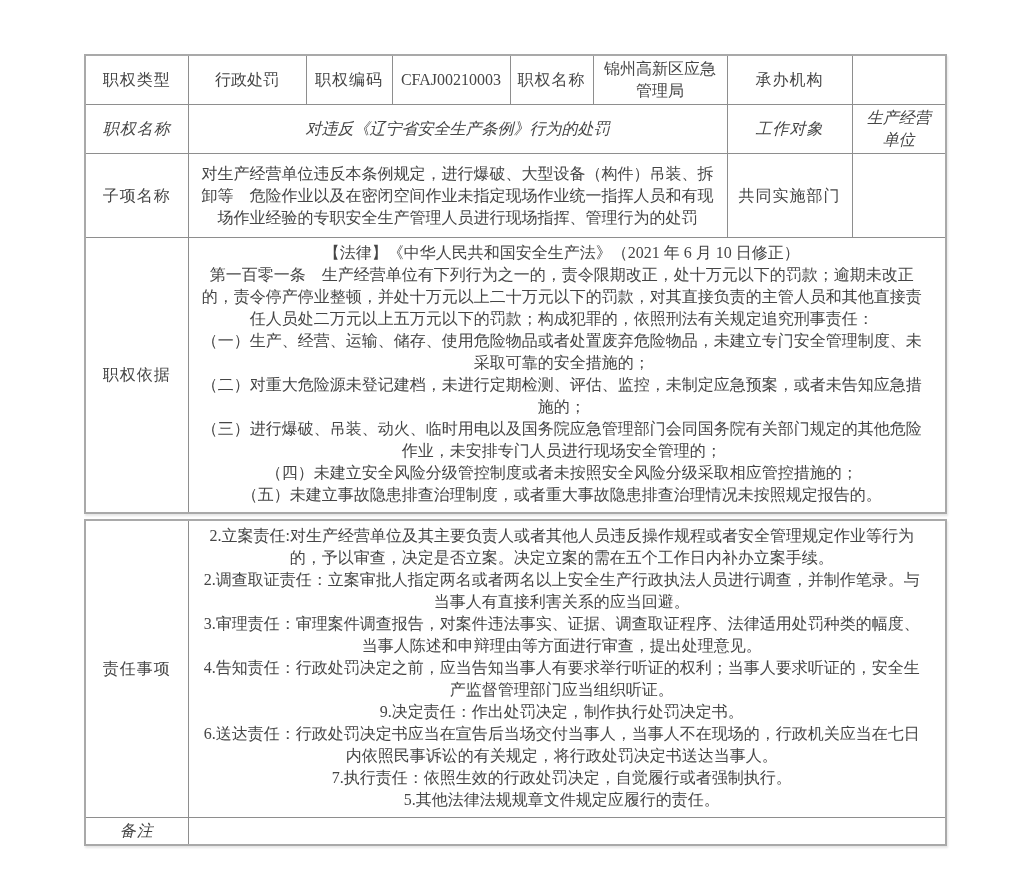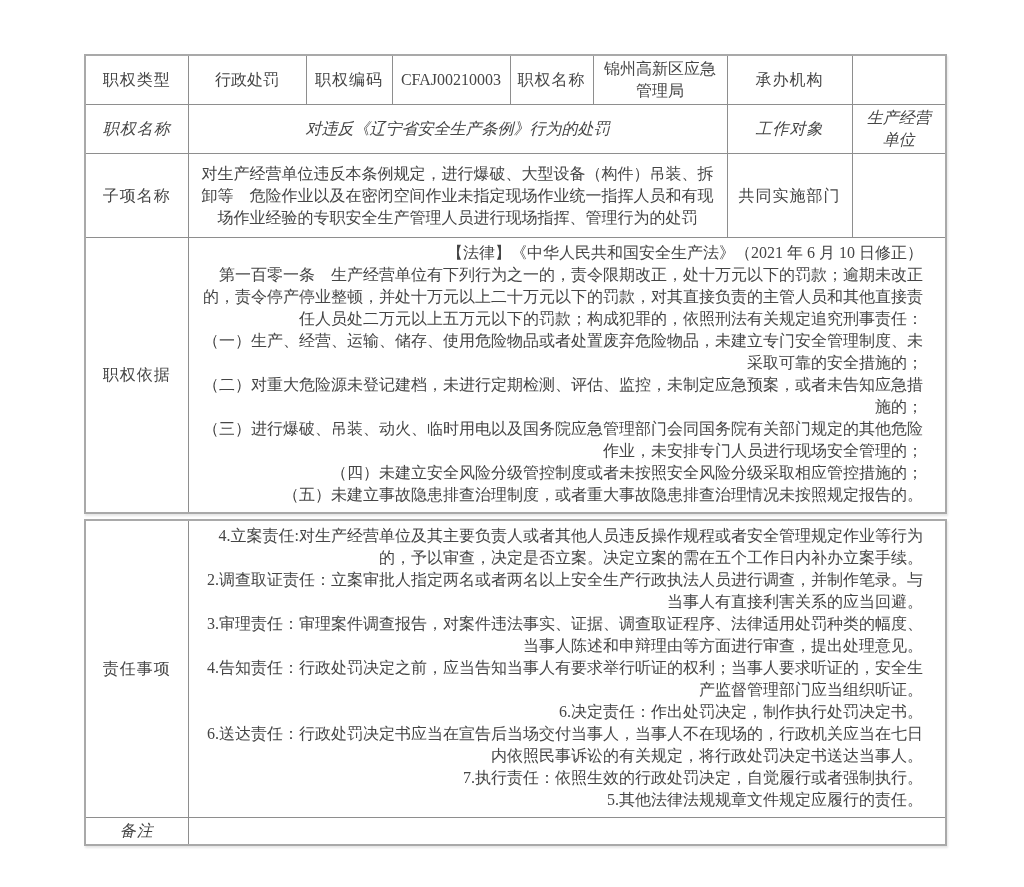--- a/index.html
+++ b/index.html
@@ -38,21 +38,21 @@
     vertical-align: middle;
     word-break: break-all;
   }
   td.lab {
     text-align: center;
     letter-spacing: 1px;
   }
   td.center { text-align: center; }
   td.text {
     vertical-align: top;
-    text-align: right;
+    text-align: center;
     padding: 4px 22px 6px 12px;
   }
   td.pad-narrow { padding: 2px 14px; text-align: center; }
   .r1 { height: 45px; }
   .r2 { height: 46px; font-style: italic; }
   .r3 { height: 84px; }
   .r6 { height: 25px; font-style: italic; }
   .para { margin: 0; }
 </style>
 </head>
@@ -111,25 +111,25 @@
 
   <table class="tbl tbl2">
     <colgroup>
       <col style="width:103px">
         <col style="width:758px">
     </colgroup>
     <tbody>
         <tr>
       <td class="lab">责任事项</td>
       <td class="text">
-            <div class="para">4.立案责任:对生产经营单位及其主要负责人或者其他人员违反操作规程或者安全管理规定作业等行为的，予以审查，决定是否立案。决定立案的需在五个工作日内补办立案手续。</div>
+            <div class="para">2.立案责任:对生产经营单位及其主要负责人或者其他人员违反操作规程或者安全管理规定作业等行为的，予以审查，决定是否立案。决定立案的需在五个工作日内补办立案手续。</div>
             <div class="para">2.调查取证责任：立案审批人指定两名或者两名以上安全生产行政执法人员进行调查，并制作笔录。与当事人有直接利害关系的应当回避。</div>
             <div class="para">3.审理责任：审理案件调查报告，对案件违法事实、证据、调查取证程序、法律适用处罚种类的幅度、当事人陈述和申辩理由等方面进行审查，提出处理意见。</div>
             <div class="para">4.告知责任：行政处罚决定之前，应当告知当事人有要求举行听证的权利；当事人要求听证的，安全生产监督管理部门应当组织听证。</div>
-            <div class="para">6.决定责任：作出处罚决定，制作执行处罚决定书。</div>
+            <div class="para">9.决定责任：作出处罚决定，制作执行处罚决定书。</div>
             <div class="para">6.送达责任：行政处罚决定书应当在宣告后当场交付当事人，当事人不在现场的，行政机关应当在七日内依照民事诉讼的有关规定，将行政处罚决定书送达当事人。</div>
             <div class="para">7.执行责任：依照生效的行政处罚决定，自觉履行或者强制执行。</div>
             <div class="para">5.其他法律法规规章文件规定应履行的责任。</div>
           </td>
     </tr>
     <tr class="r6">
       <td class="lab">备注</td>
       <td></td>
     </tr>
   </tbody>

